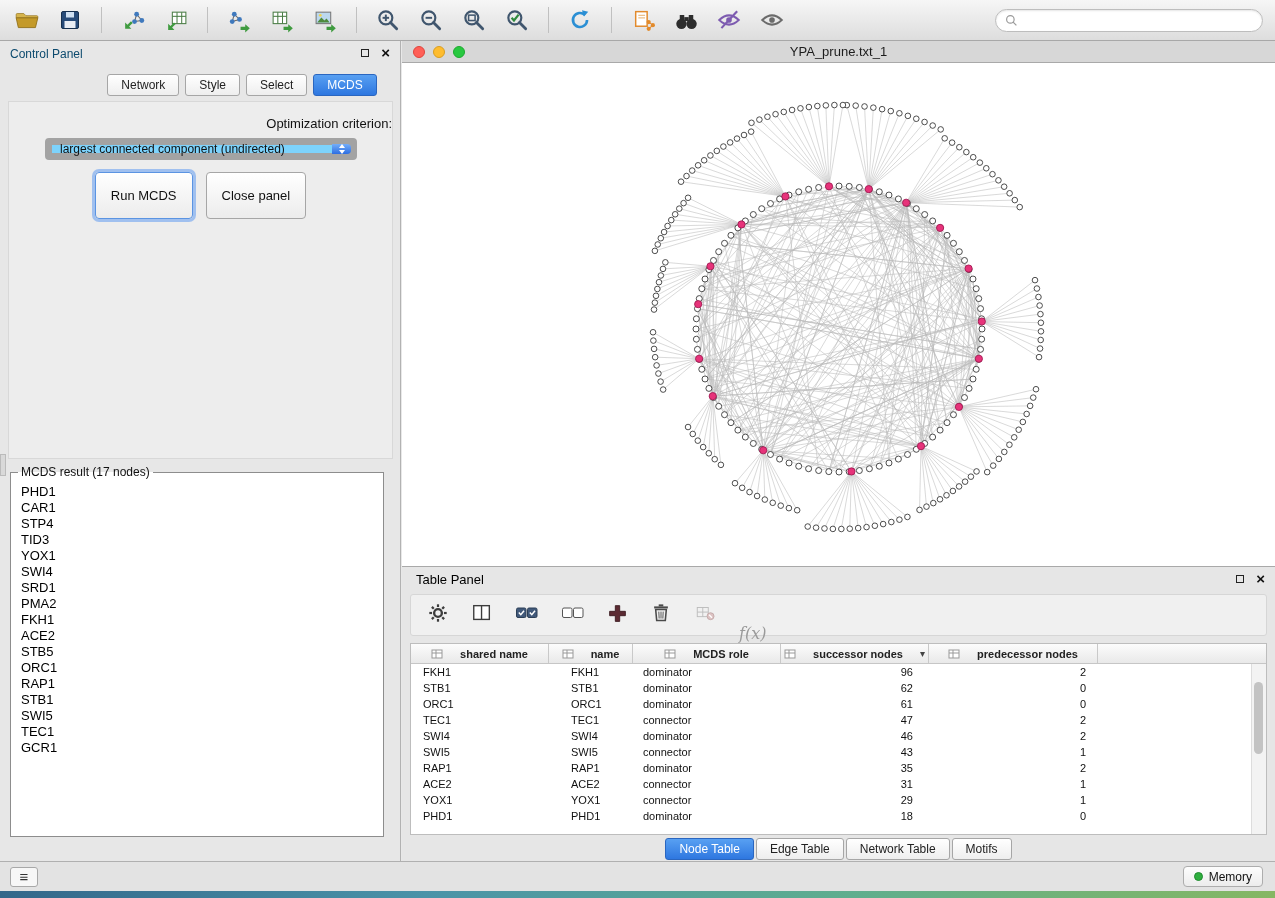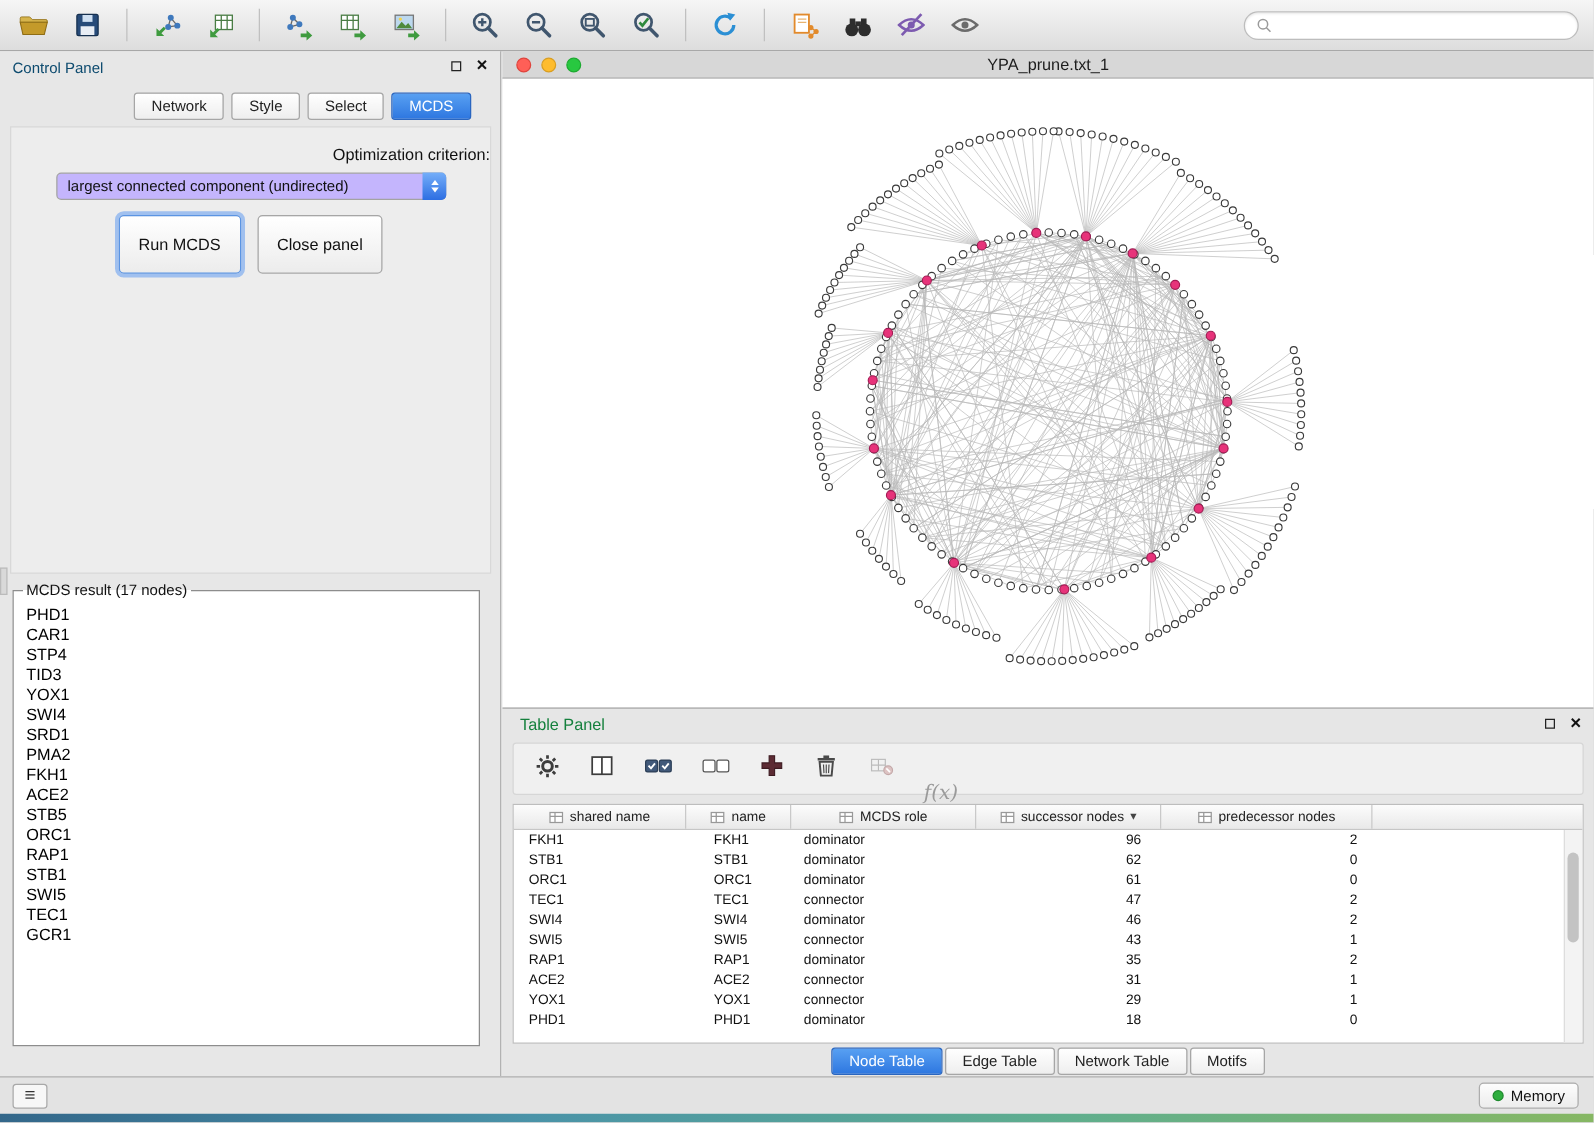--- a/index.html
+++ b/index.html
@@ -26,22 +26,22 @@
   .win-controls{position:absolute;right:10px;top:6px;display:flex;gap:12px;align-items:center;}
   .min-glyph{width:8px;height:8px;border:1.5px solid #222;box-sizing:border-box;display:inline-block;}
   .close-glyph{font-size:15px;font-weight:bold;color:#111;line-height:11px;}
   .cp-tabs{position:absolute;top:33px;left:0;width:100%;display:flex;justify-content:center;gap:6px;margin-left:42px;}
   .tab{height:20px;line-height:20px;padding:0 13px;font-size:12px;color:#222;border:1px solid #a6a6a6;
        border-radius:3px;background:linear-gradient(#ffffff,#eeeeee);white-space:nowrap;}
   .tab.active{background:linear-gradient(#58a0f2,#2e77e0);border-color:#2a66c0;color:#fff;}
   .cp-inner{position:absolute;left:8px;top:60px;width:385px;height:358px;background:#ededed;
             border:1px solid #d8d8d8;box-sizing:border-box;}
   .opt-label{position:absolute;top:14px;left:0;width:100%;text-align:right;font-size:13px;color:#111;}
-  .select{position:absolute;left:36px;top:36px;width:312px;height:22px;background:#c4b5fd;
-          border:1px solid #a3a3a3;border-radius:4px;display:flex;align-items:center;box-sizing:border-box;}
+  .select{position:absolute;left:36px;top:36px;width:312px;height:22px;background:#7dd3fc;
+          border:7px solid #a3a3a3;border-radius:4px;display:flex;align-items:center;box-sizing:border-box;}
   .select .val{flex:1;font-size:12px;padding-left:8px;color:#111;white-space:nowrap;overflow:hidden;}
   .stepper{width:19px;align-self:stretch;margin:-1px -1px -1px 0;border-radius:0 4px 4px 0;
            background:linear-gradient(#74aef9,#2d6ee2);display:flex;flex-direction:column;
            align-items:center;justify-content:center;gap:2px;}
   .tri-up{width:0;height:0;border-left:3.5px solid transparent;border-right:3.5px solid transparent;
           border-bottom:4px solid #fff;}
   .tri-down{width:0;height:0;border-left:3.5px solid transparent;border-right:3.5px solid transparent;
             border-top:4px solid #fff;}
   .btn-row{position:absolute;top:70px;left:0;width:100%;display:flex;justify-content:center;gap:13px;}
   .btn{height:21px;line-height:21px;padding:12px 15px;font-size:13px;color:#111;border:1px solid #a6a6a6;
@@ -61,31 +61,31 @@
   .light{width:12px;height:12px;border-radius:50%;box-sizing:border-box;}
   .light.red{background:#ff5f57;border:1px solid #df443c;}
   .light.yellow{background:#febc2e;border:1px solid #d99e21;}
   .light.green{background:#28c840;border:1px solid #1daa30;}
   .net-title{display:block;width:100%;text-align:center;font-size:13px;line-height:21px;color:#1d1d1d;}
   .net-canvas{position:absolute;left:0;top:22px;width:873px;height:503px;background:#ffffff;display:block;}
 
   
   .table-panel{position:absolute;left:402px;top:566px;width:873px;height:295px;background:#e6e6e6;
                border-top:1px solid #a9a9a9;box-sizing:border-box;}
-  .tp-title{position:absolute;left:14px;top:5px;font-size:13px;color:#15803d;}
+  .tp-title{position:absolute;left:14px;top:5px;font-size:13px;color:#000000;}
   .tp-toolbar{position:absolute;left:8px;right:8px;top:27px;height:42px;background:#f0f0f0;
               border:1px solid #d6d6d6;border-radius:3px;display:flex;align-items:center;
               padding:0 16px;gap:22px;box-sizing:border-box;}
   .fx{font-family:"DejaVu Serif","Liberation Serif",serif;font-style:italic;font-size:16px;color:#9a9a9a;margin-top:36px;}
   .tp-table{position:absolute;left:8px;right:8px;top:76px;height:192px;background:#fff;
             border:1px solid #bdbdbd;box-sizing:border-box;overflow:hidden;}
   .thead{display:flex;height:20px;background:linear-gradient(#fcfcfc,#e9e9e9);
          border-bottom:1px solid #c6c6c6;box-sizing:border-box;}
-  .th{display:flex;align-items:center;justify-content:center;gap:5px;font-size:11px;color:#222;
-      border-right:1px solid #c9c9c9;box-sizing:border-box;flex:0 0 auto;}
+  .th{display:flex;align-items:center;justify-content:center;gap:17px;font-size:11px;color:#222;
+      border-right:1px solid #c9c9c9;box-sizing:border-box;flex:0 0 auto;font-weight:bold;}
   .th.filler{flex:1 1 auto;border-right:none;}
   .w0{width:138px}.w1{width:84px}.w2{width:148px}.w3{width:148px}.w4{width:169px}
   .sort-arrow{font-size:10px;color:#444;}
   .tbody{position:absolute;left:0;right:14px;top:20px;bottom:0;}
   .trow{display:flex;height:16px;align-items:center;}
   .tcell{font-size:11px;color:#111;box-sizing:border-box;flex:0 0 auto;white-space:nowrap;}
   .c0{width:138px;padding-left:12px}.c1{width:84px;padding-left:22px}.c2{width:148px;padding-left:10px}
   .c3{width:148px;text-align:right;padding-right:16px}.c4{width:169px;text-align:right;padding-right:12px}
   .vscroll{position:absolute;right:0;top:20px;bottom:0;width:14px;background:#f3f3f3;border-left:1px solid #ddd;}
   .vthumb{position:absolute;left:2px;top:18px;width:9px;height:72px;background:#c3c3c3;border-radius:5px;}

